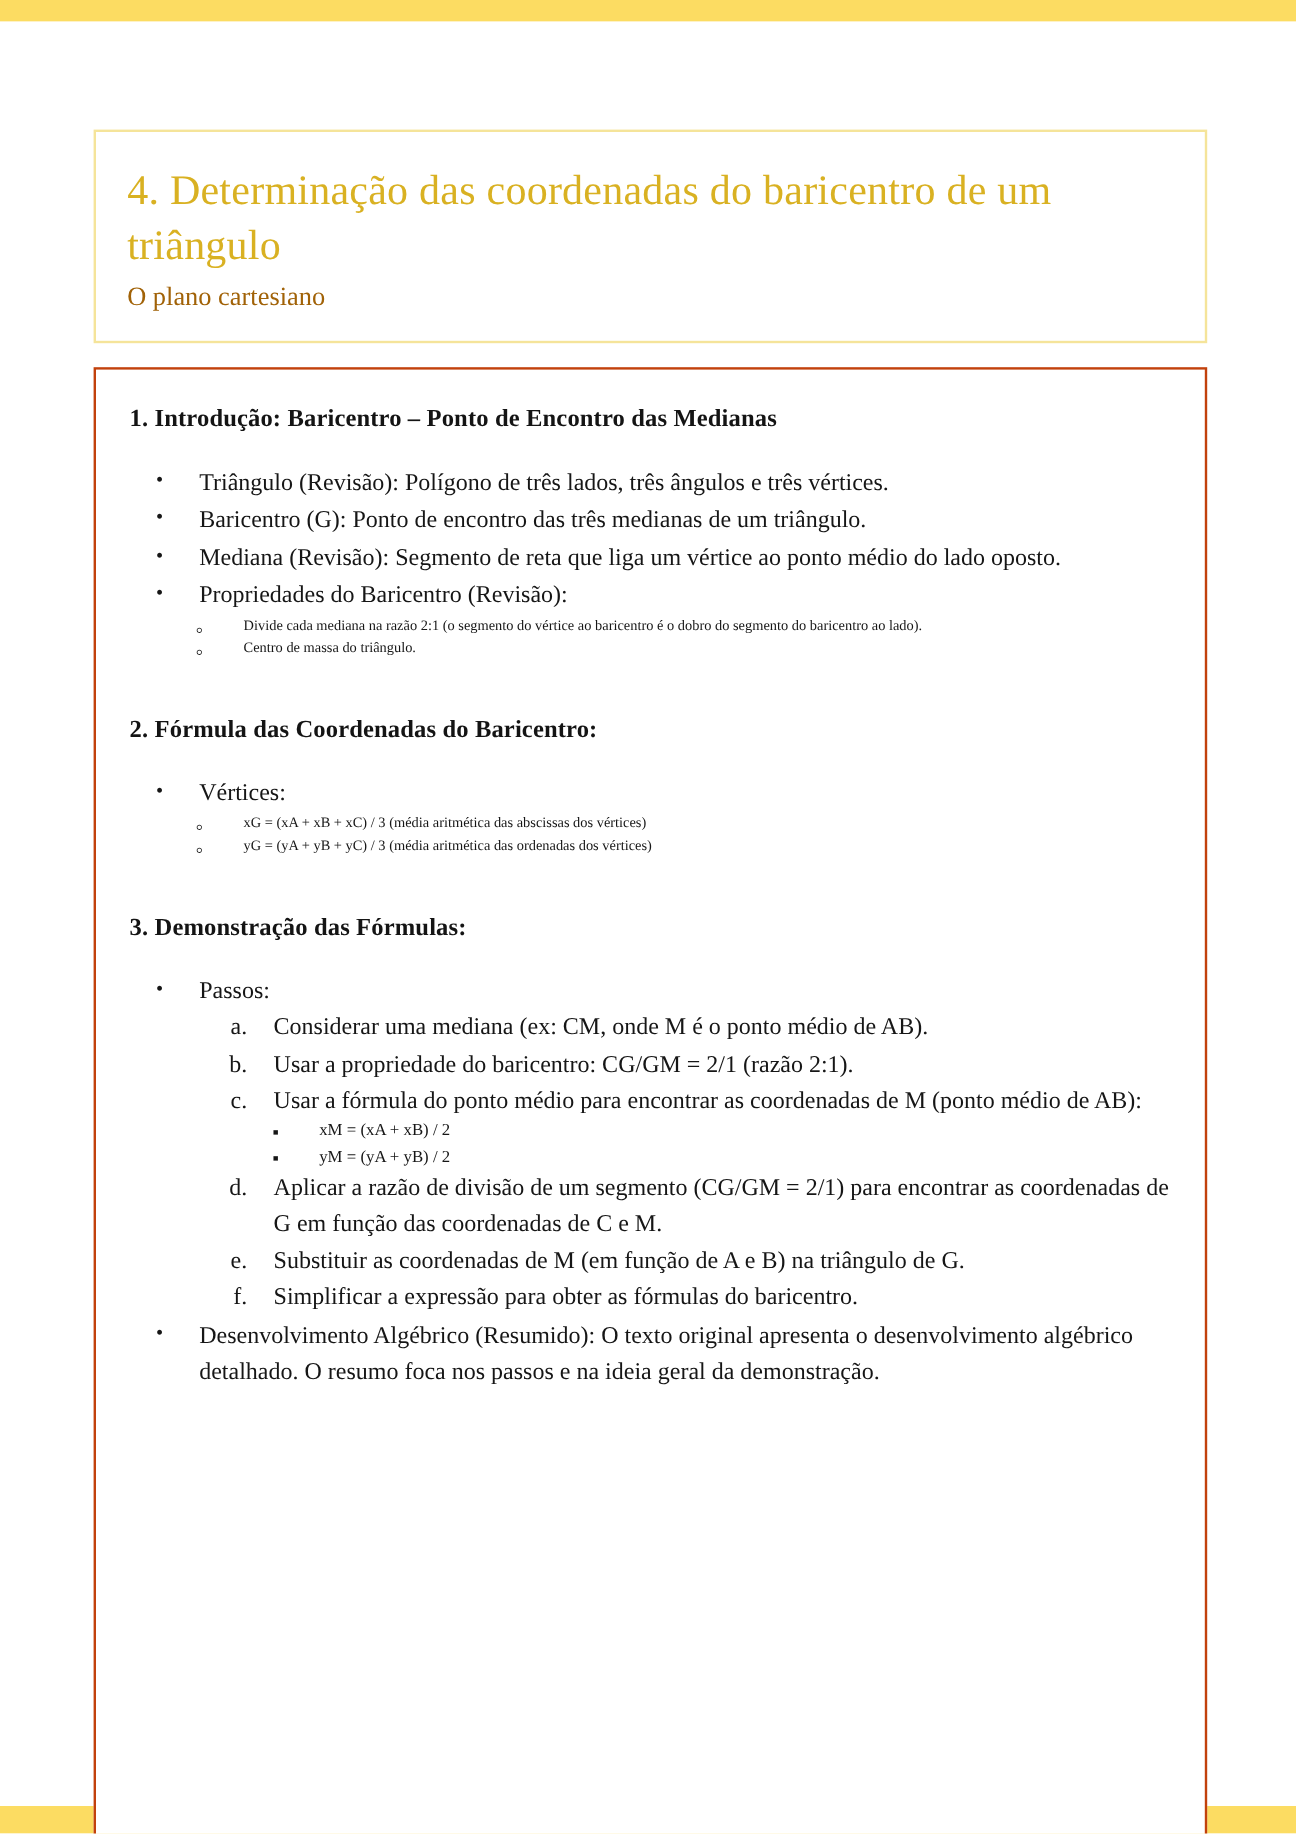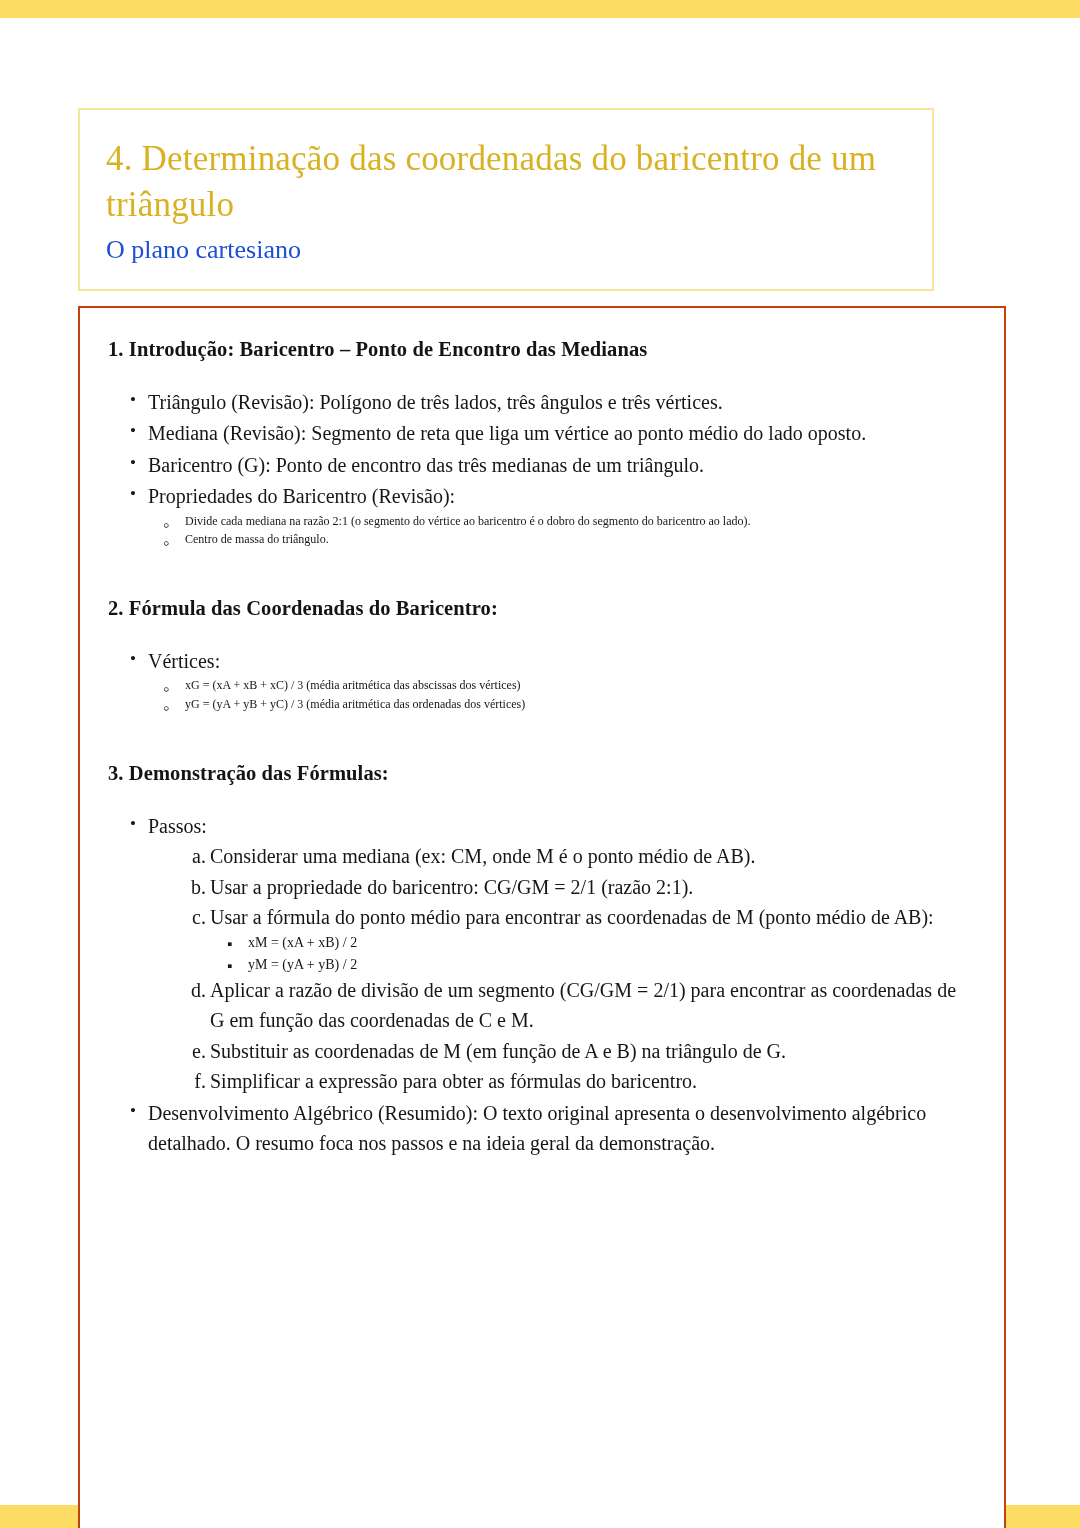--- a/index.html
+++ b/index.html
@@ -37,39 +37,39 @@
     width: 1080px;
     height: 1487px;
     background: #ffffff;
   }
 
   
   .header-box {
     position: absolute;
     left: 78px;
     top: 90px;
-    width: 856px;
+    width: 928px;
     border: 2px solid #f5e49a;
     background: #ffffff;
     padding: 26px 26px 22px 26px;
   }
   .doc-title {
     margin: 0;
     font-size: 35px;
     line-height: 1.30;
     font-weight: 400;
     color: #d9b122;
     letter-spacing: 0.2px;
   }
   .doc-subtitle {
     margin: 6px 0 0 0;
-    font-size: 26px;
+    font-size: 22px;
     line-height: 1.3;
     font-weight: 400;
-    color: #1d4ed8;
+    color: #a16207;
   }
 
   
   .content-box {
     position: absolute;
     left: 78px;
     top: 288px;
     width: 928px;
     height: 1332px;
     border: 2px solid #c2410c;
@@ -168,21 +168,21 @@
   ol.alpha > li > .mk {
     position: absolute;
     left: 0;
     top: 0;
     width: 58px;
     text-align: right;
     font-size: 20px;
     line-height: 1.52;
   }
 
-  .txt { display: block; }
+  .txt { display: block; margin-left: 18px; }
   .nested { margin-top: 0; }
 </style>
 </head>
 <body>
 
 <div class="bar-top"></div>
 <div class="bar-bottom"></div>
 
 <div class="page">
 
@@ -193,24 +193,24 @@
 
   <div class="content-box">
 
     <div class="section-heading">1. Introdução: Baricentro – Ponto de Encontro das Medianas</div>
 
     <ul class="lvl1">
       <li>
         <span class="txt">Triângulo (Revisão): Polígono de três lados, três ângulos e três vértices.</span>
       </li>
       <li>
+        <span class="txt">Baricentro (G): Ponto de encontro das três medianas de um triângulo.</span>
+      </li>
+      <li>
         <span class="txt">Mediana (Revisão): Segmento de reta que liga um vértice ao ponto médio do lado oposto.</span>
-      </li>
-      <li>
-        <span class="txt">Baricentro (G): Ponto de encontro das três medianas de um triângulo.</span>
       </li>
       <li>
         <span class="txt">Propriedades do Baricentro (Revisão):</span>
         <ul class="lvl2 nested">
           <li>
             <span class="txt">Divide cada mediana na razão 2:1 (o segmento do vértice ao baricentro é o dobro do segmento do baricentro ao lado).</span>
           </li>
           <li>
             <span class="txt">Centro de massa do triângulo.</span>
           </li>

